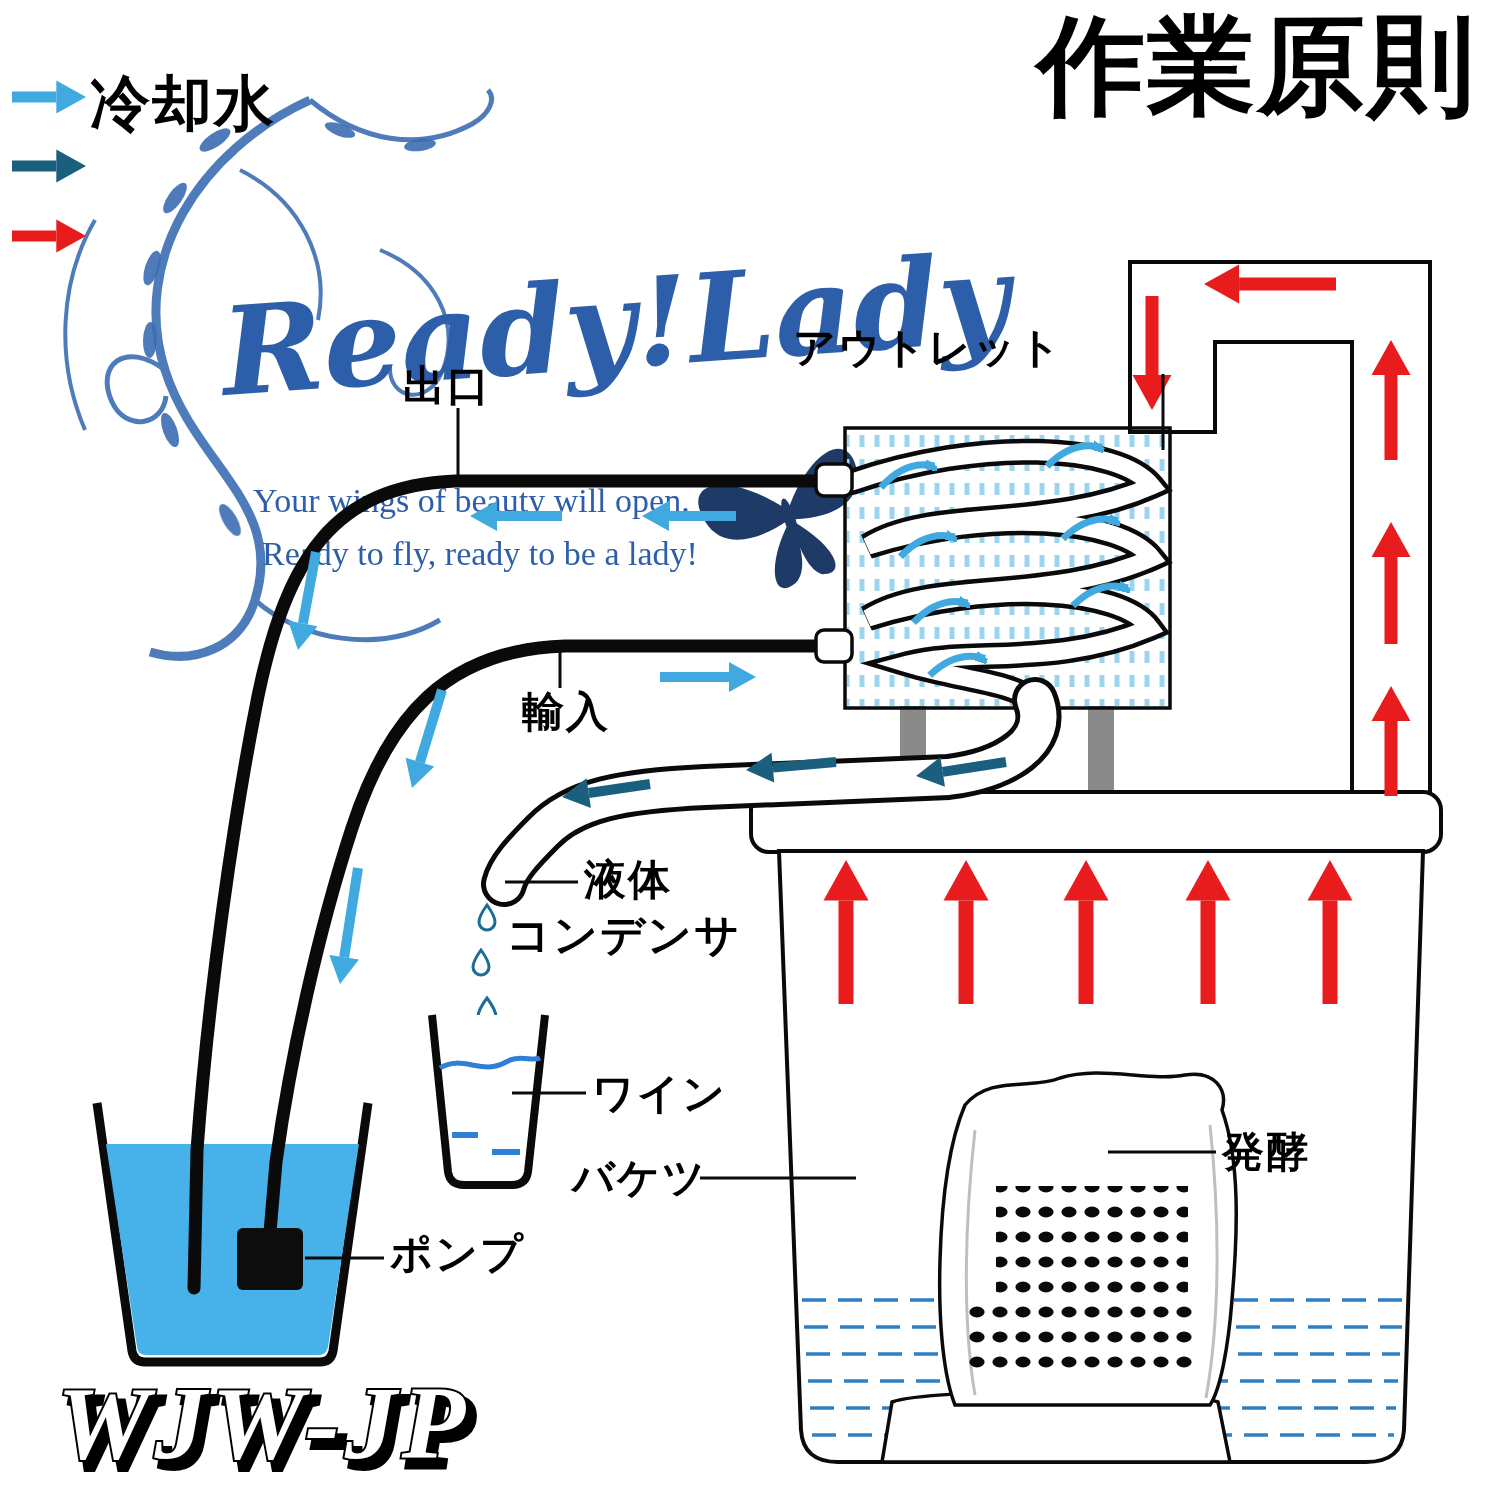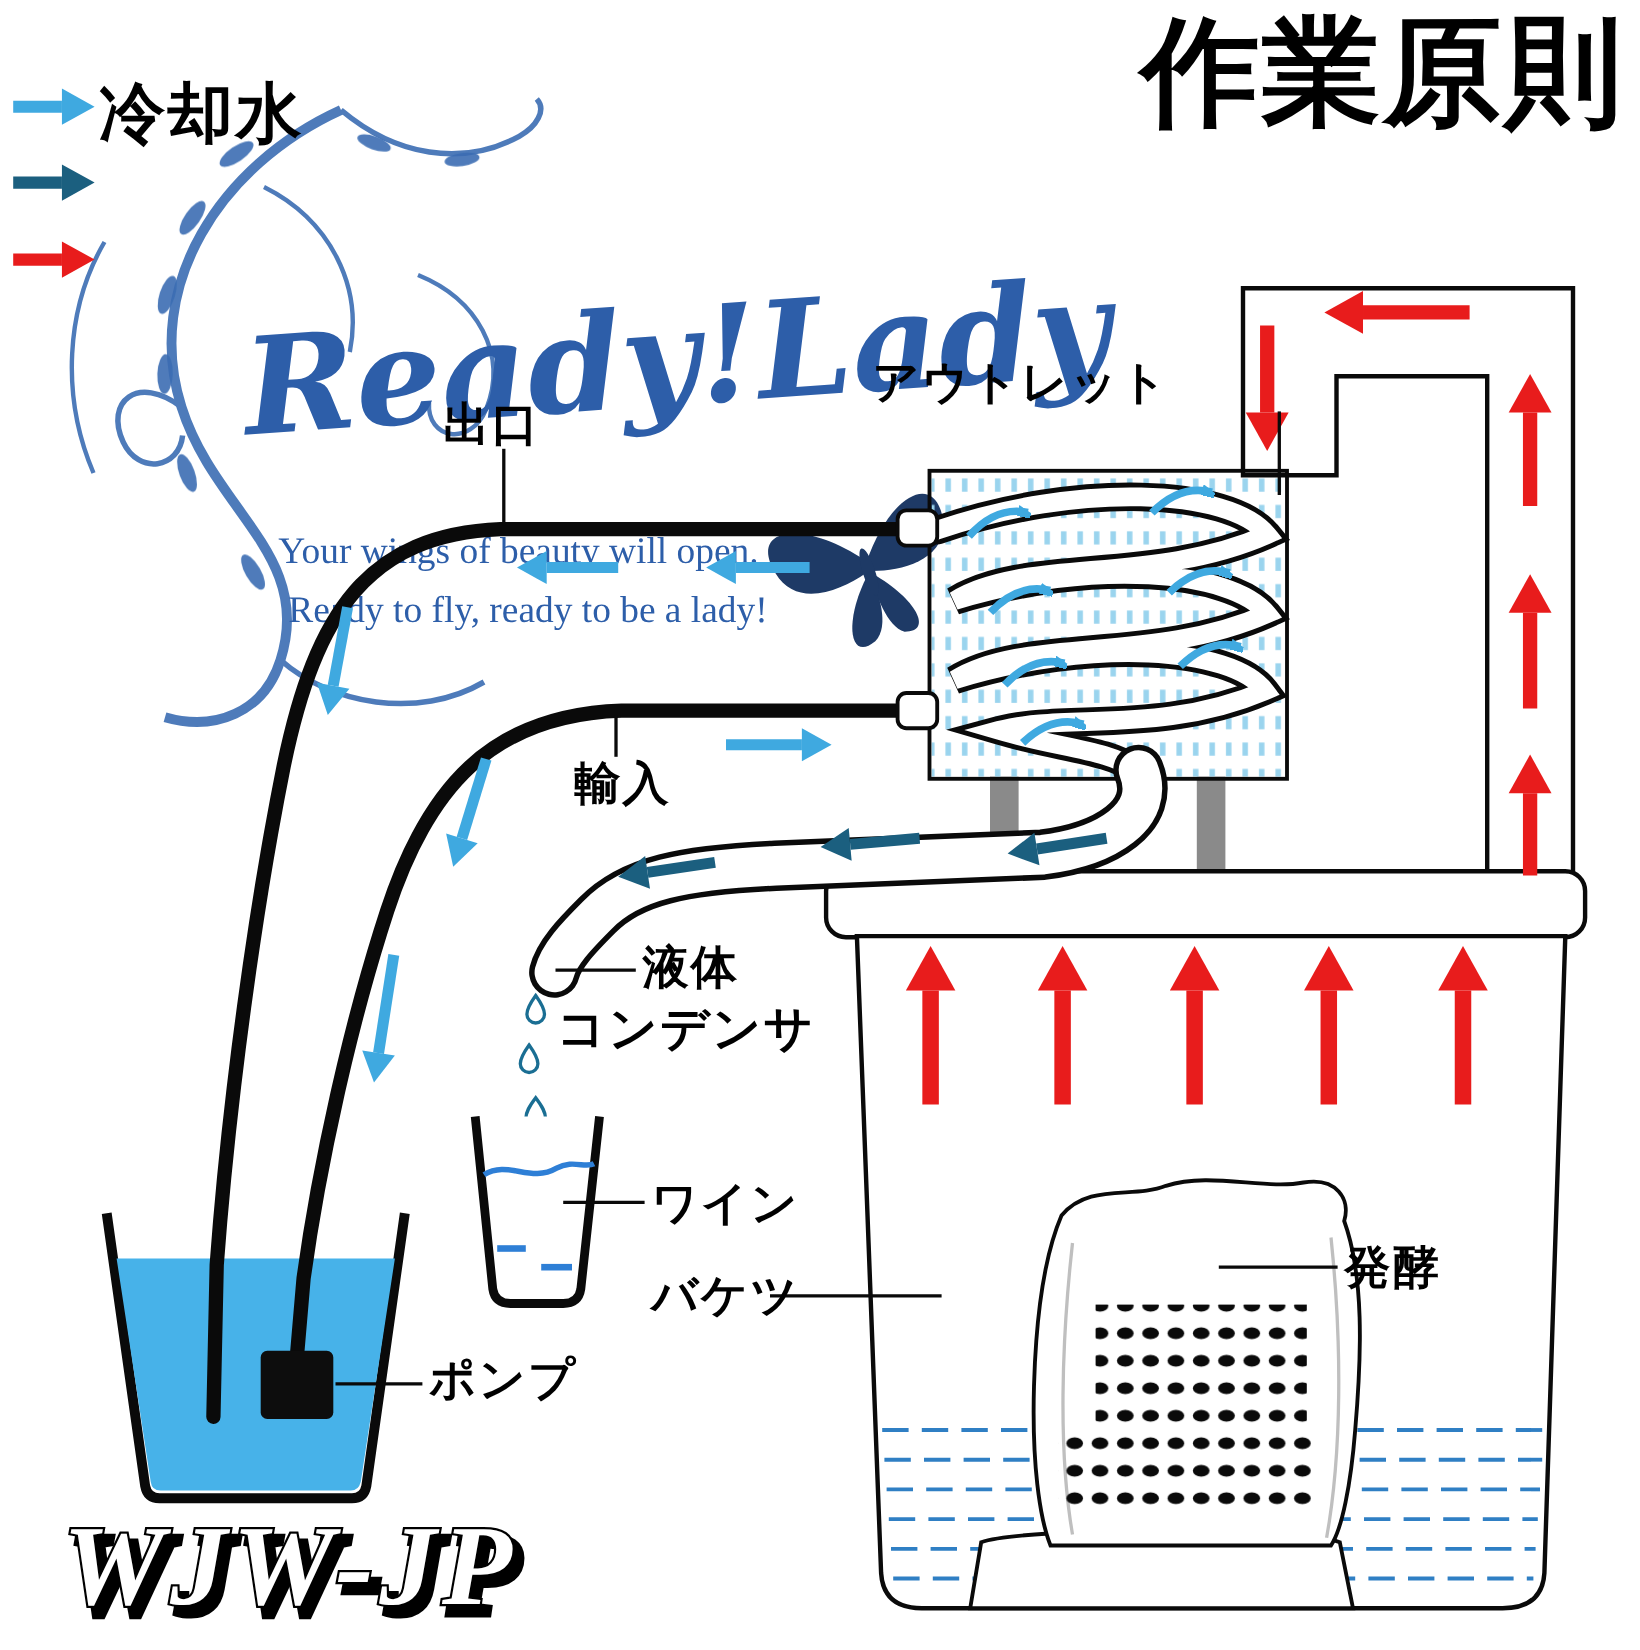--- a/index.html
+++ b/index.html
@@ -248,17 +248,17 @@
 <div class="txt title">作業原則</div>
 
 <div class="txt legend-label" style="top:64px">冷却水</div>
 
 <div class="txt jp" style="left:403px;top:358px">出口</div>
 <div class="txt jp" style="left:793px;top:320px;font-size:42px">アウトレット</div>
 <div class="txt jp" style="left:522px;top:684px">輸入</div>
 <div class="txt jp" style="left:584px;top:852px">液体</div>
 <div class="txt jp" style="left:506px;top:906px;font-size:44px">コンデンサ</div>
 <div class="txt jp" style="left:592px;top:1066px">ワイン</div>
-<div class="txt jp" style="left:592px;top:1150px">バケツ</div>
+<div class="txt jp" style="left:572px;top:1150px">バケツ</div>
 <div class="txt jp" style="left:1222px;top:1124px">発酵</div>
 <div class="txt jp" style="left:390px;top:1226px">ポンプ</div>
 
 </div>
 
 </body></html>

